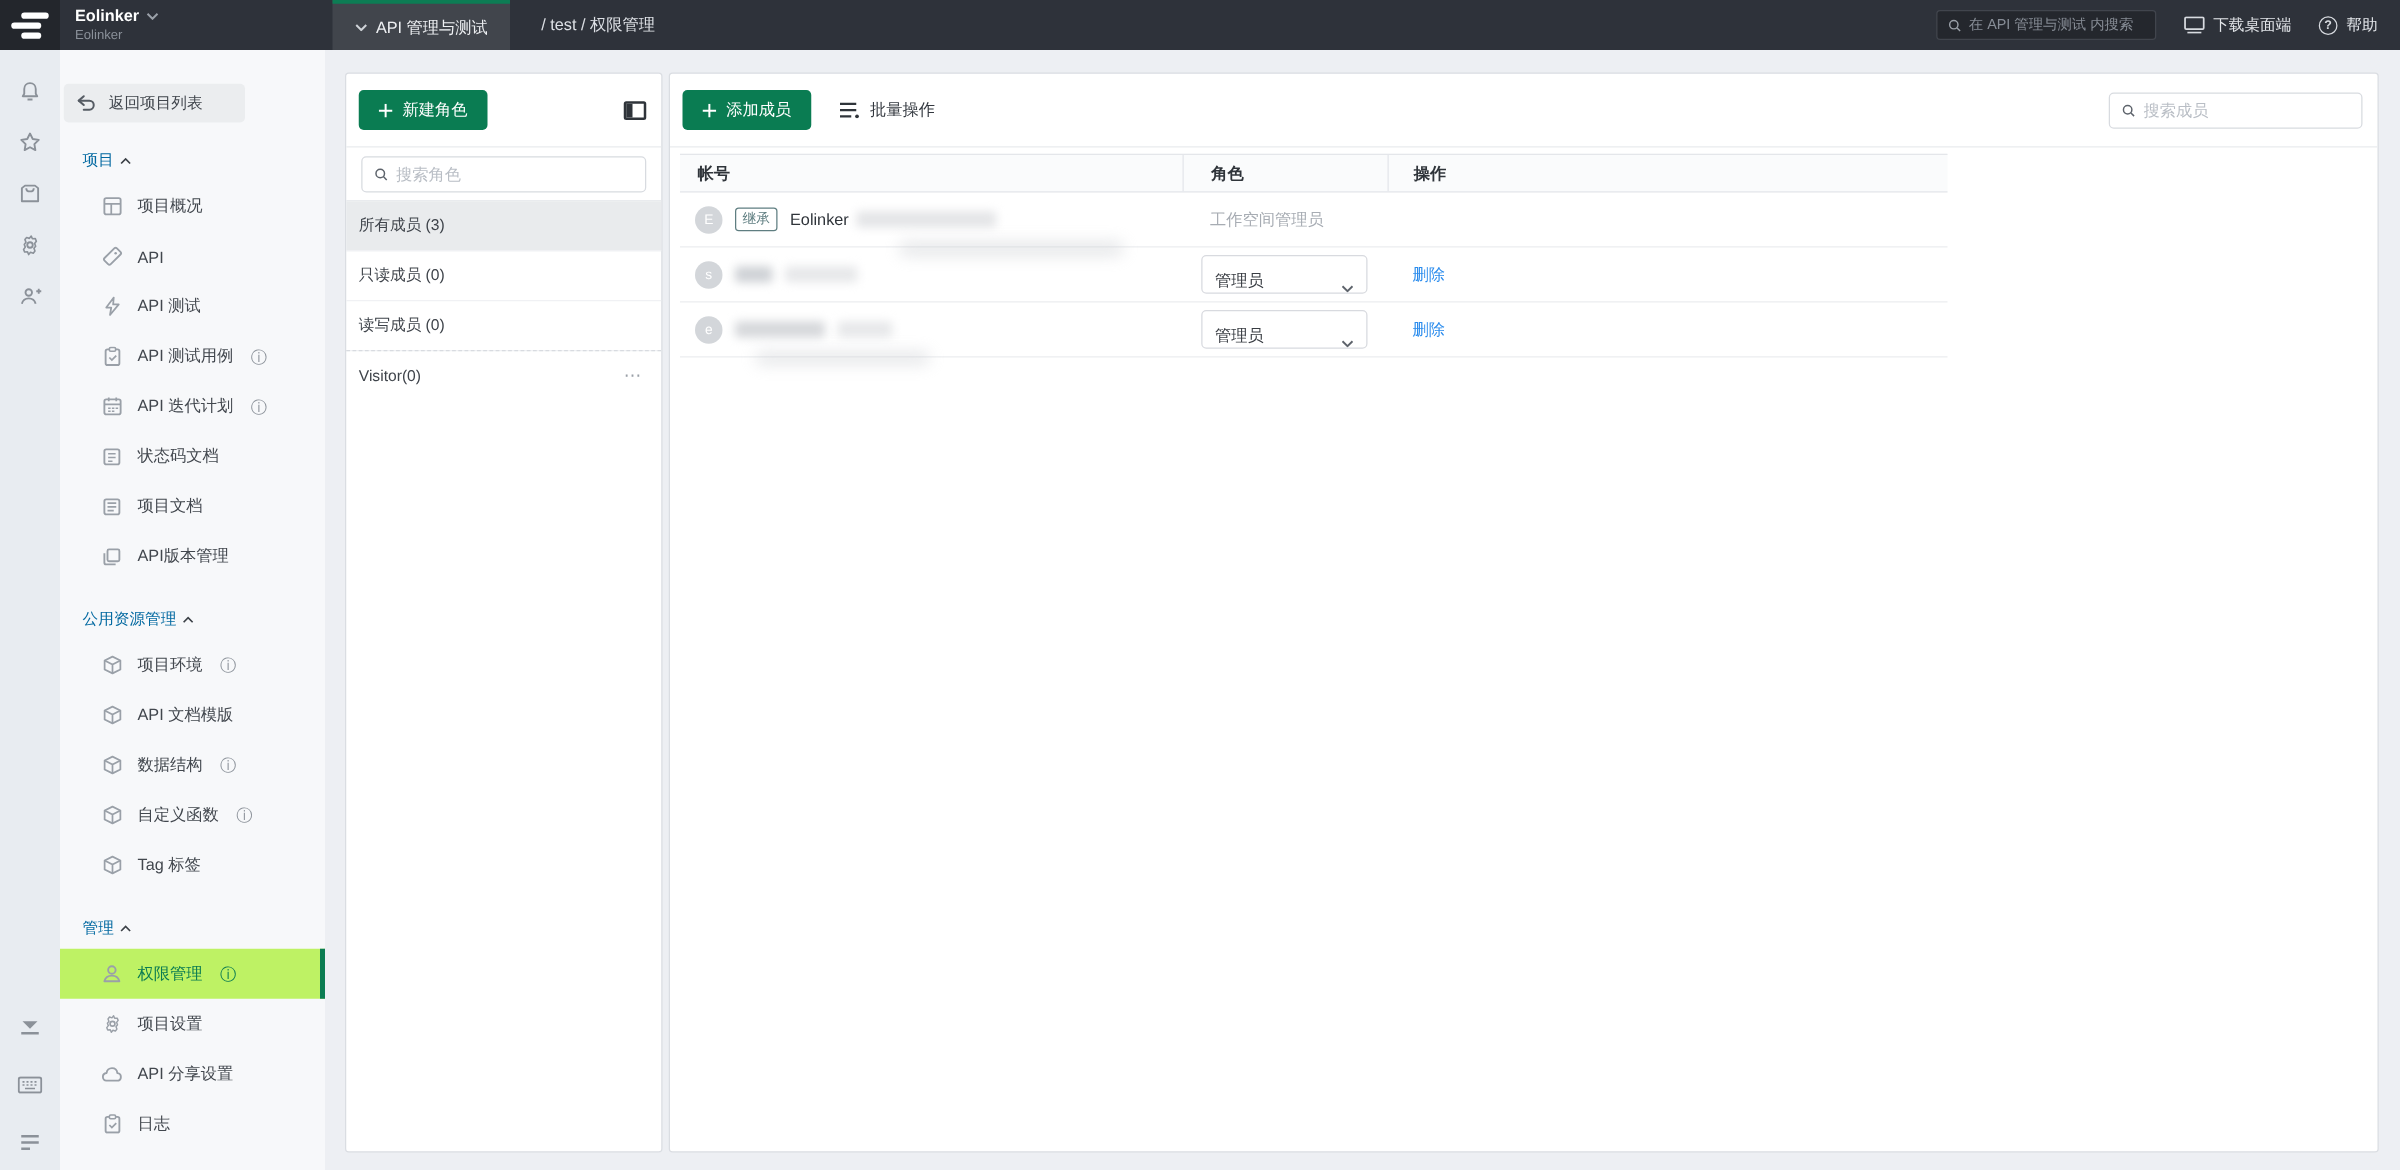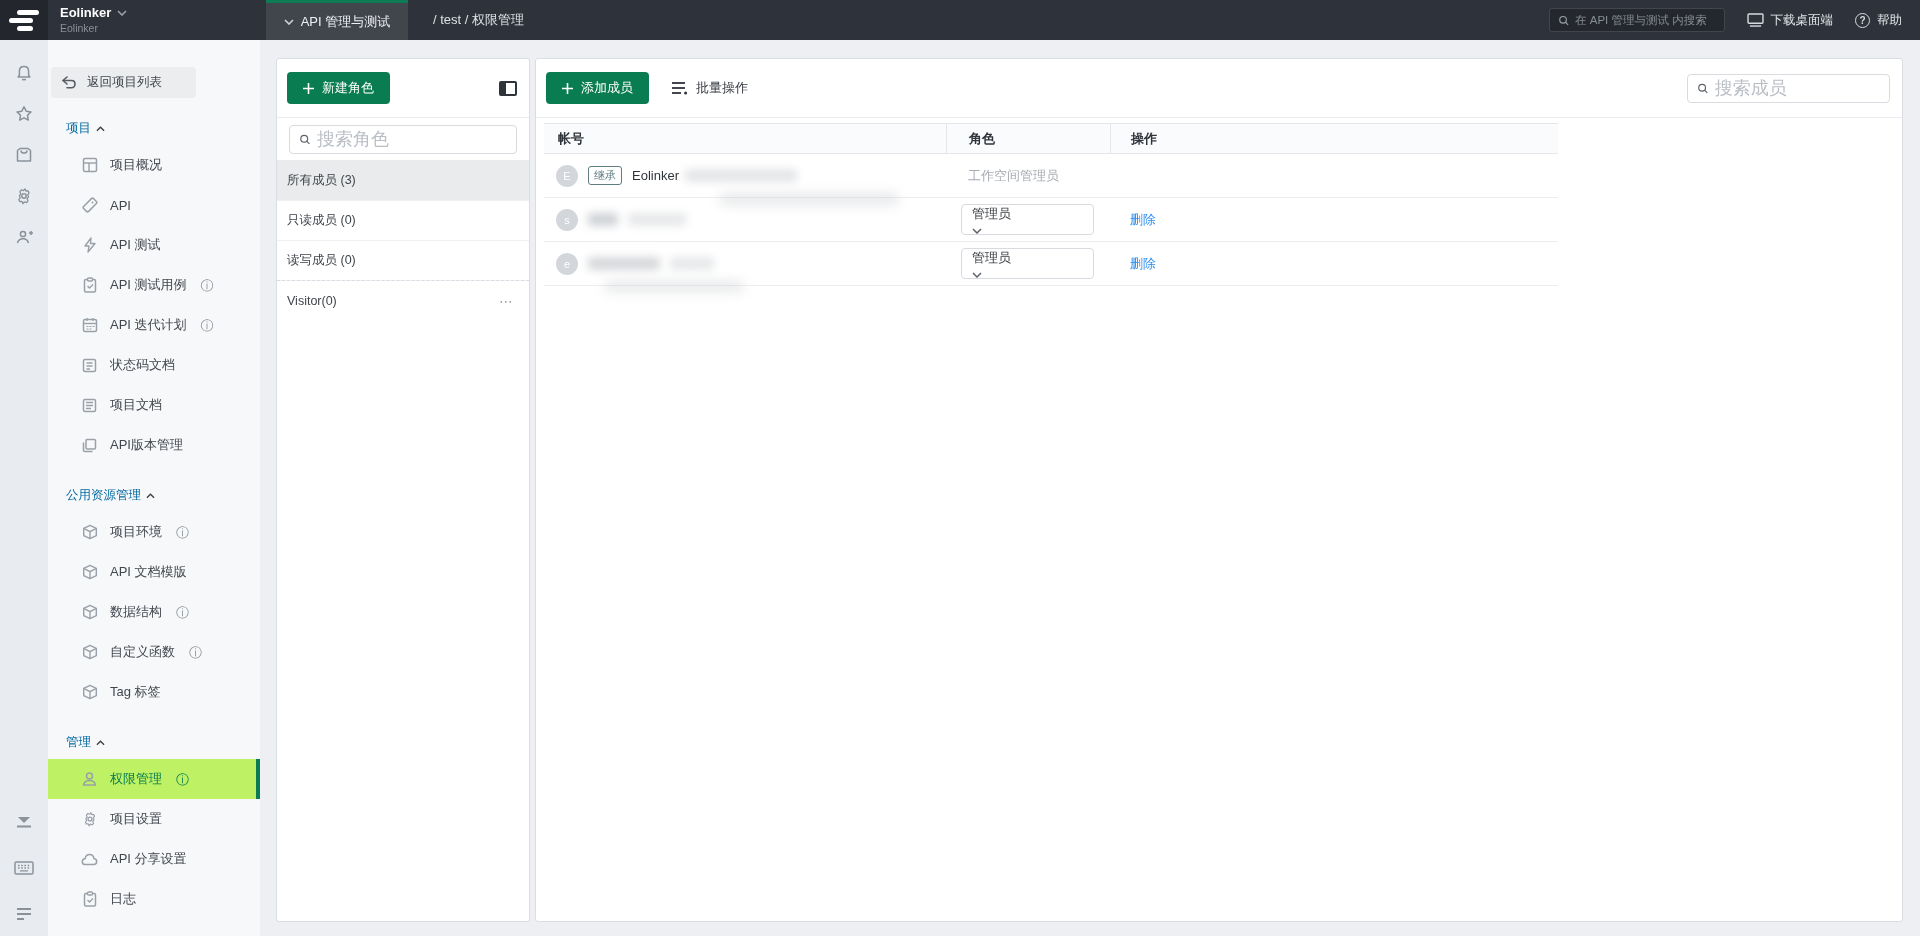--- a/index.html
+++ b/index.html
@@ -52,21 +52,21 @@
   .panel { background:#fff; border:1px solid #dadde2; border-radius:3px; }
 
   
   .roles { width:254px; flex:none; display:flex; flex-direction:column; }
   .roles-toolbar { height:59px; border-bottom:1px solid #e9ebee; display:flex; align-items:center; justify-content:space-between; padding:0 12px 0 10px; }
   .btn-green { height:32px; background:#0a7c52; color:#fff; border:none; border-radius:4px; font-size:13px; display:flex; align-items:center; gap:8px; padding:0 16px; cursor:pointer; font-family:inherit; }
   .collapse-ic { width:18px; height:15px; border:2px solid #2f343a; border-radius:2px; position:relative; cursor:pointer; }
   .collapse-ic::before { content:""; position:absolute; left:0; top:0; bottom:0; width:5px; background:#2f343a; }
   .roles-search { height:43px; border-bottom:1px solid #e9ebee; display:flex; align-items:center; padding:0 12px; }
   .input-box { border:1px solid #d8dbe0; border-radius:4px; height:29px; display:flex; align-items:center; gap:6px; padding:0 9px; width:100%; background:#fff; }
-  .input-box input { border:none; outline:none; font-size:18px; width:100%; color:#3c4147; font-family:inherit; }
+  .input-box input { border:none; outline:none; font-size:13px; width:100%; color:#3c4147; font-family:inherit; }
   .input-box input::placeholder { color:#b9bec5; }
   .role-item { height:40px; display:flex; align-items:center; justify-content:space-between; padding:0 14px 0 10px; font-size:12.5px; color:#3f444b; border-bottom:1px solid #f0f1f4; cursor:pointer; }
   .role-item.selected { background:#e9ebed; }
   .role-item.dashed-top { border-top:1px dashed #d8dbe0; border-bottom:none; margin-top:-1px; }
   .dots { color:#9aa0a8; font-size:14px; letter-spacing:2px; }
 
   
   .members { flex:1; display:flex; flex-direction:column; min-width:0; }
   .members-toolbar { height:59px; border-bottom:1px solid #e9ebee; display:flex; align-items:center; padding:0 12px 0 10px; }
   .batch { display:flex; align-items:center; gap:8px; margin-left:22px; font-size:13px; color:#33383f; cursor:pointer; }
@@ -77,21 +77,21 @@
   .col-role { width:164px; padding-left:22px; }
   .col-act { flex:1; padding-left:20px; }
   .thead .col-role, .thead .col-act { border-left:1px solid #e4e6ea; height:100%; display:flex; align-items:center; }
   .trow { display:flex; align-items:center; height:44px; border-bottom:1px solid #ecedef; font-size:13px; position:relative; }
   .acc-cell { display:flex; align-items:center; gap:10px; }
   .avatar { width:22px; height:22px; border-radius:50%; background:#d3d6da; color:#fff; font-size:11px; display:flex; align-items:center; justify-content:center; flex:none; }
   .badge { border:1px solid #5f7e81; color:#5f7e81; font-size:11px; border-radius:3px; padding:2px 5px; line-height:1.2; }
   .uname { color:#2f343a; }
   .blur { display:inline-block; height:13px; border-radius:3px; filter:blur(4px); }
   .role-text { color:#a7acb3; }
-  .select-box { width:133px; height:31px; border:1px solid #d8dadf; border-radius:4px; display:flex; align-items:flex-start; justify-content:space-between; padding:0 10px; color:#383c42; cursor:pointer; background:#fff;flex-direction:column; }
+  .select-box { width:133px; height:31px; border:1px solid #d8dadf; border-radius:4px; display:flex; align-items:flex-end; justify-content:space-between; padding:0 10px; color:#383c42; cursor:pointer; background:#fff; }
   .link-del { color:#2b8ced; cursor:pointer; }
   .smear { position:absolute; background:#c9ccd0; opacity:.45; border-radius:6px; filter:blur(6px); }
   svg { display:block; }
 </style>
 </head>
 <body>
 
 <div class="topbar">
   <div class="logo-block">
     <i class="logo-b1"></i>

